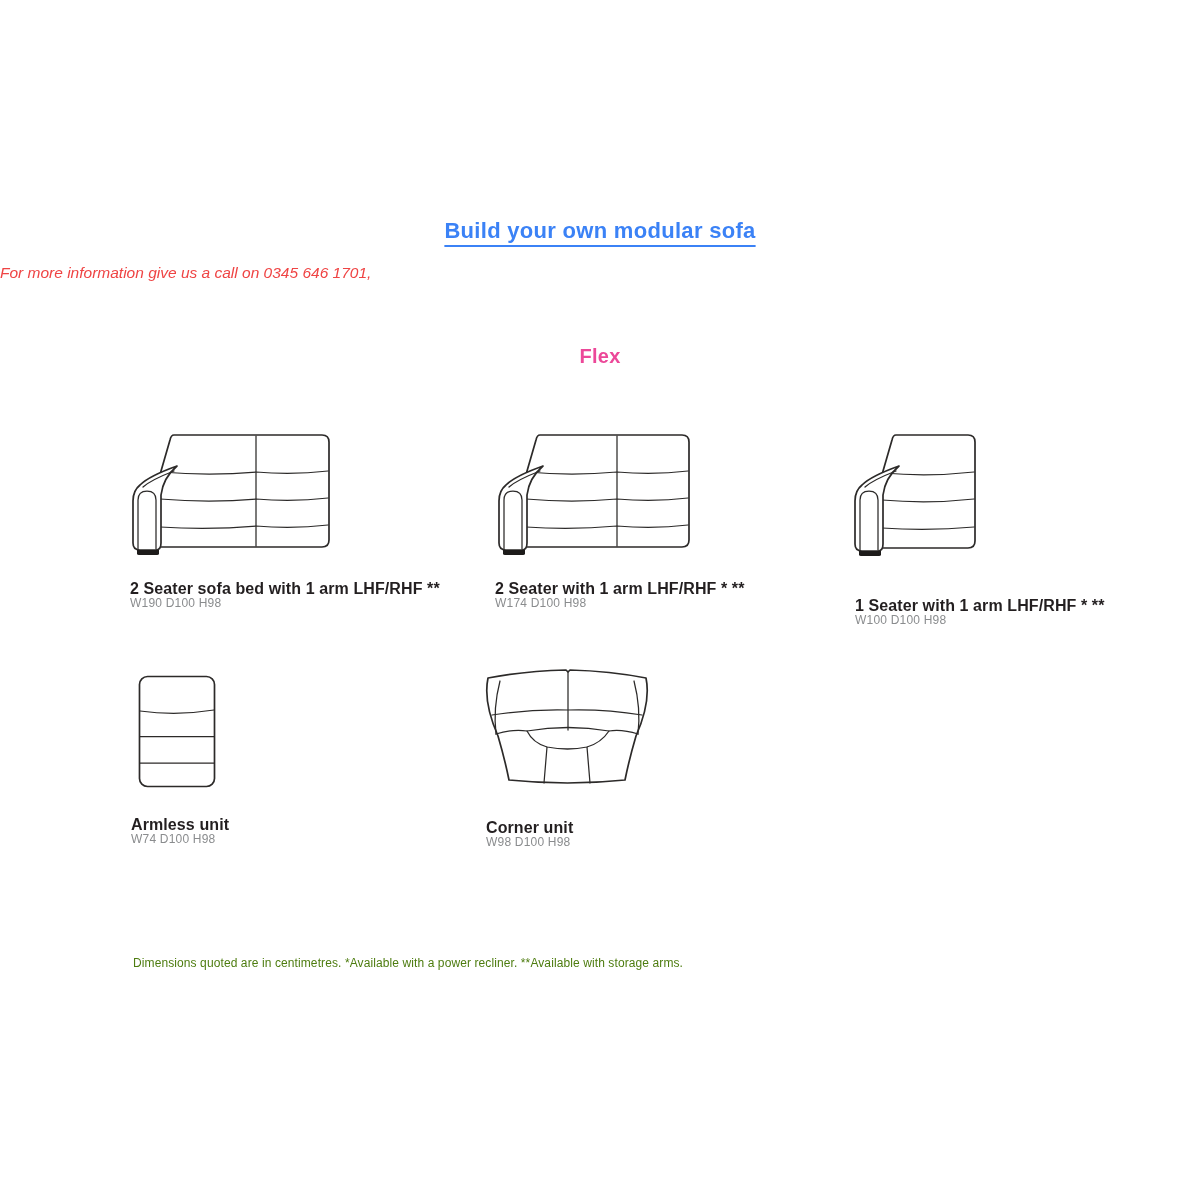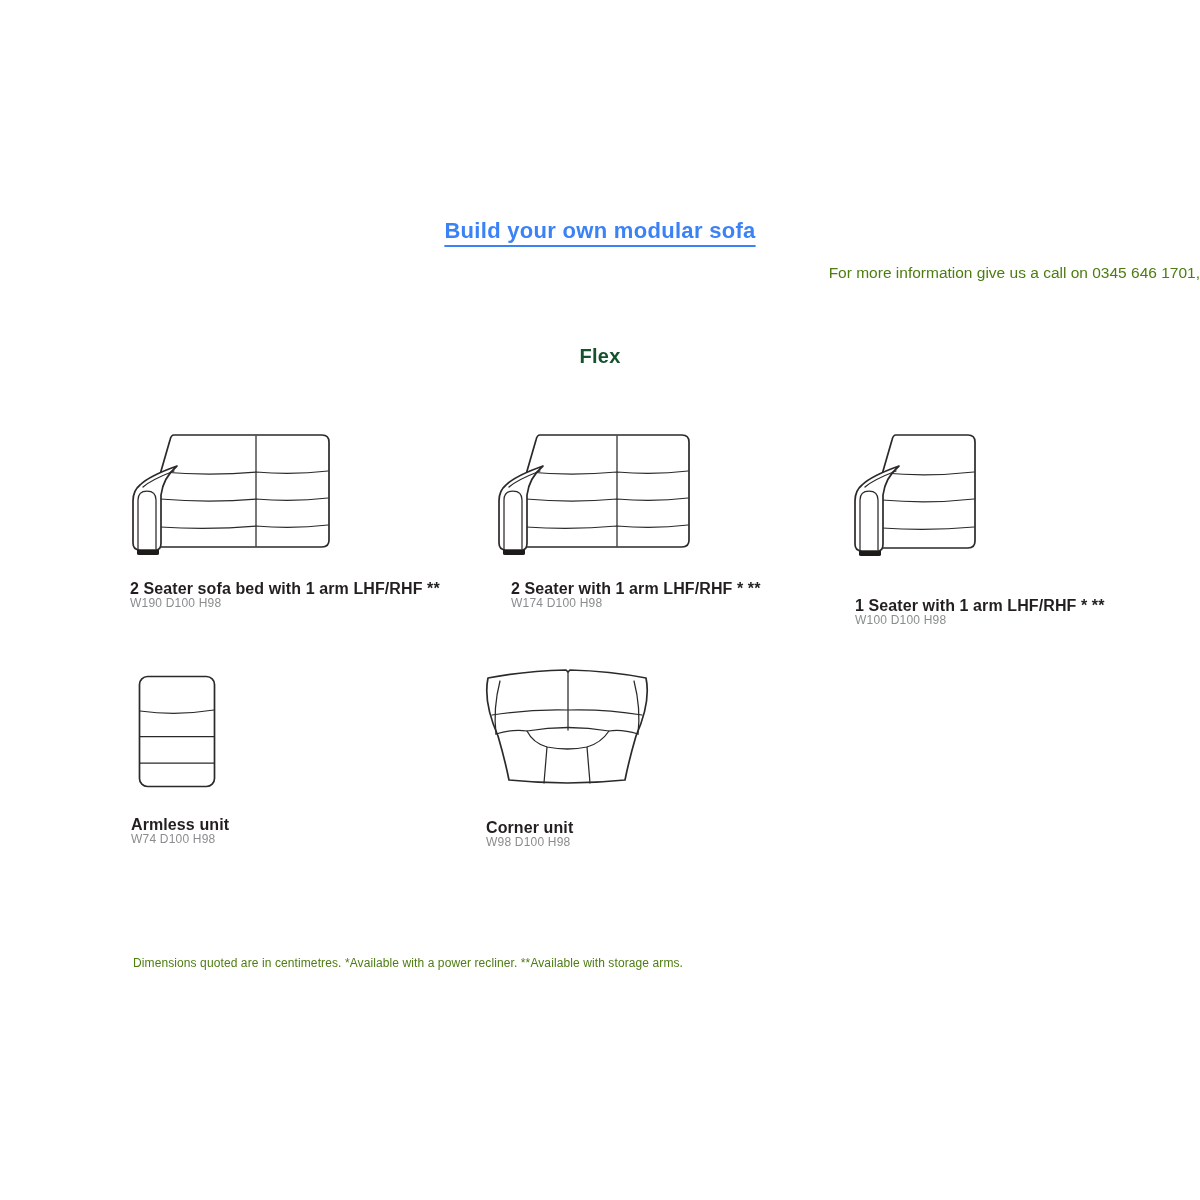--- a/index.html
+++ b/index.html
@@ -34,35 +34,36 @@
   .page-title .underlined {
     text-decoration: underline;
     text-underline-offset: 7px;
     text-decoration-thickness: 1.5px;
   }
   .subtitle {
     position: absolute;
     top: 260px;
     left: 0;
     width: 100%;
-    text-align: right;
+    text-align: left;
     font-size: 15.5px;
     line-height: 25px;
-    color: #4d7c0f;
+    color: #ef4444;
+    font-style: italic;
   }
   .range-heading {
     position: absolute;
     top: 345px;
     left: 0;
     width: 100%;
     text-align: center;
     font-size: 20px;
     font-weight: bold;
     letter-spacing: 0.3px;
-    color: #14532d;
+    color: #ec4899;
   }
   .unit-card {
     position: absolute;
   }
   .unit-card svg {
     position: absolute;
     top: 0;
     left: 0;
     display: block;
   }
@@ -147,21 +148,21 @@
       <path class="outer-line" d="M44,3 L186,3 Q193,3 193,10 L193,108 Q193,115 186,115 L29,115 L29,46 L40,8 Q41,3 44,3 Z"></path>
       <path class="inner-line" d="M121,4 L121,114"></path>
       <path class="inner-line" d="M31,40 Q76,44 121,40 Q158,43 192,39"></path>
       <path class="inner-line" d="M30,67 Q76,71 121,67 Q158,70 192,66"></path>
       <path class="inner-line" d="M30,95 Q76,98 121,94 Q158,97 192,93"></path>
       <path class="outer-line" d="M47,34 C33,39 17,46 10,53 C5,57 3,62 3,69 L3,111 Q3,118 10,118 L26,118 Q31,118 31,111 L31,63 Q33,46 47,34 Z"></path>
       <path class="inner-line" d="M44,39 C31,44 21,48 13,55"></path>
       <path class="inner-line" d="M8,117 L8,68 Q8,59 17,59 Q26,59 26,68 L26,117"></path>
       <path class="foot" d="M7,118 L29,118 L29,121.5 Q29,123 27,123 L9,123 Q7,123 7,121.5 Z"></path>
     </svg>
-    <div class="unit-label" style="left:-1px; top:149px;margin-left:16px;">
+    <div class="unit-label" style="left:-1px; top:149px;">
       <div class="unit-name">2 Seater with 1 arm LHF/RHF * **</div>
       <div class="unit-dims">W174 D100 H98</div>
     </div>
   </div>
 
   <div class="unit-card" style="left:852px; top:432px;">
     <svg width="126" height="126" viewBox="0 0 126 126">
       <path class="outer-line" d="M44,3 L116,3 Q123,3 123,10 L123,109 Q123,116 116,116 L29,116 L29,46 L40,8 Q41,3 44,3 Z"></path>
       <path class="inner-line" d="M31,41 Q77,45 122,40"></path>
       <path class="inner-line" d="M30,68 Q77,72 122,67"></path>

